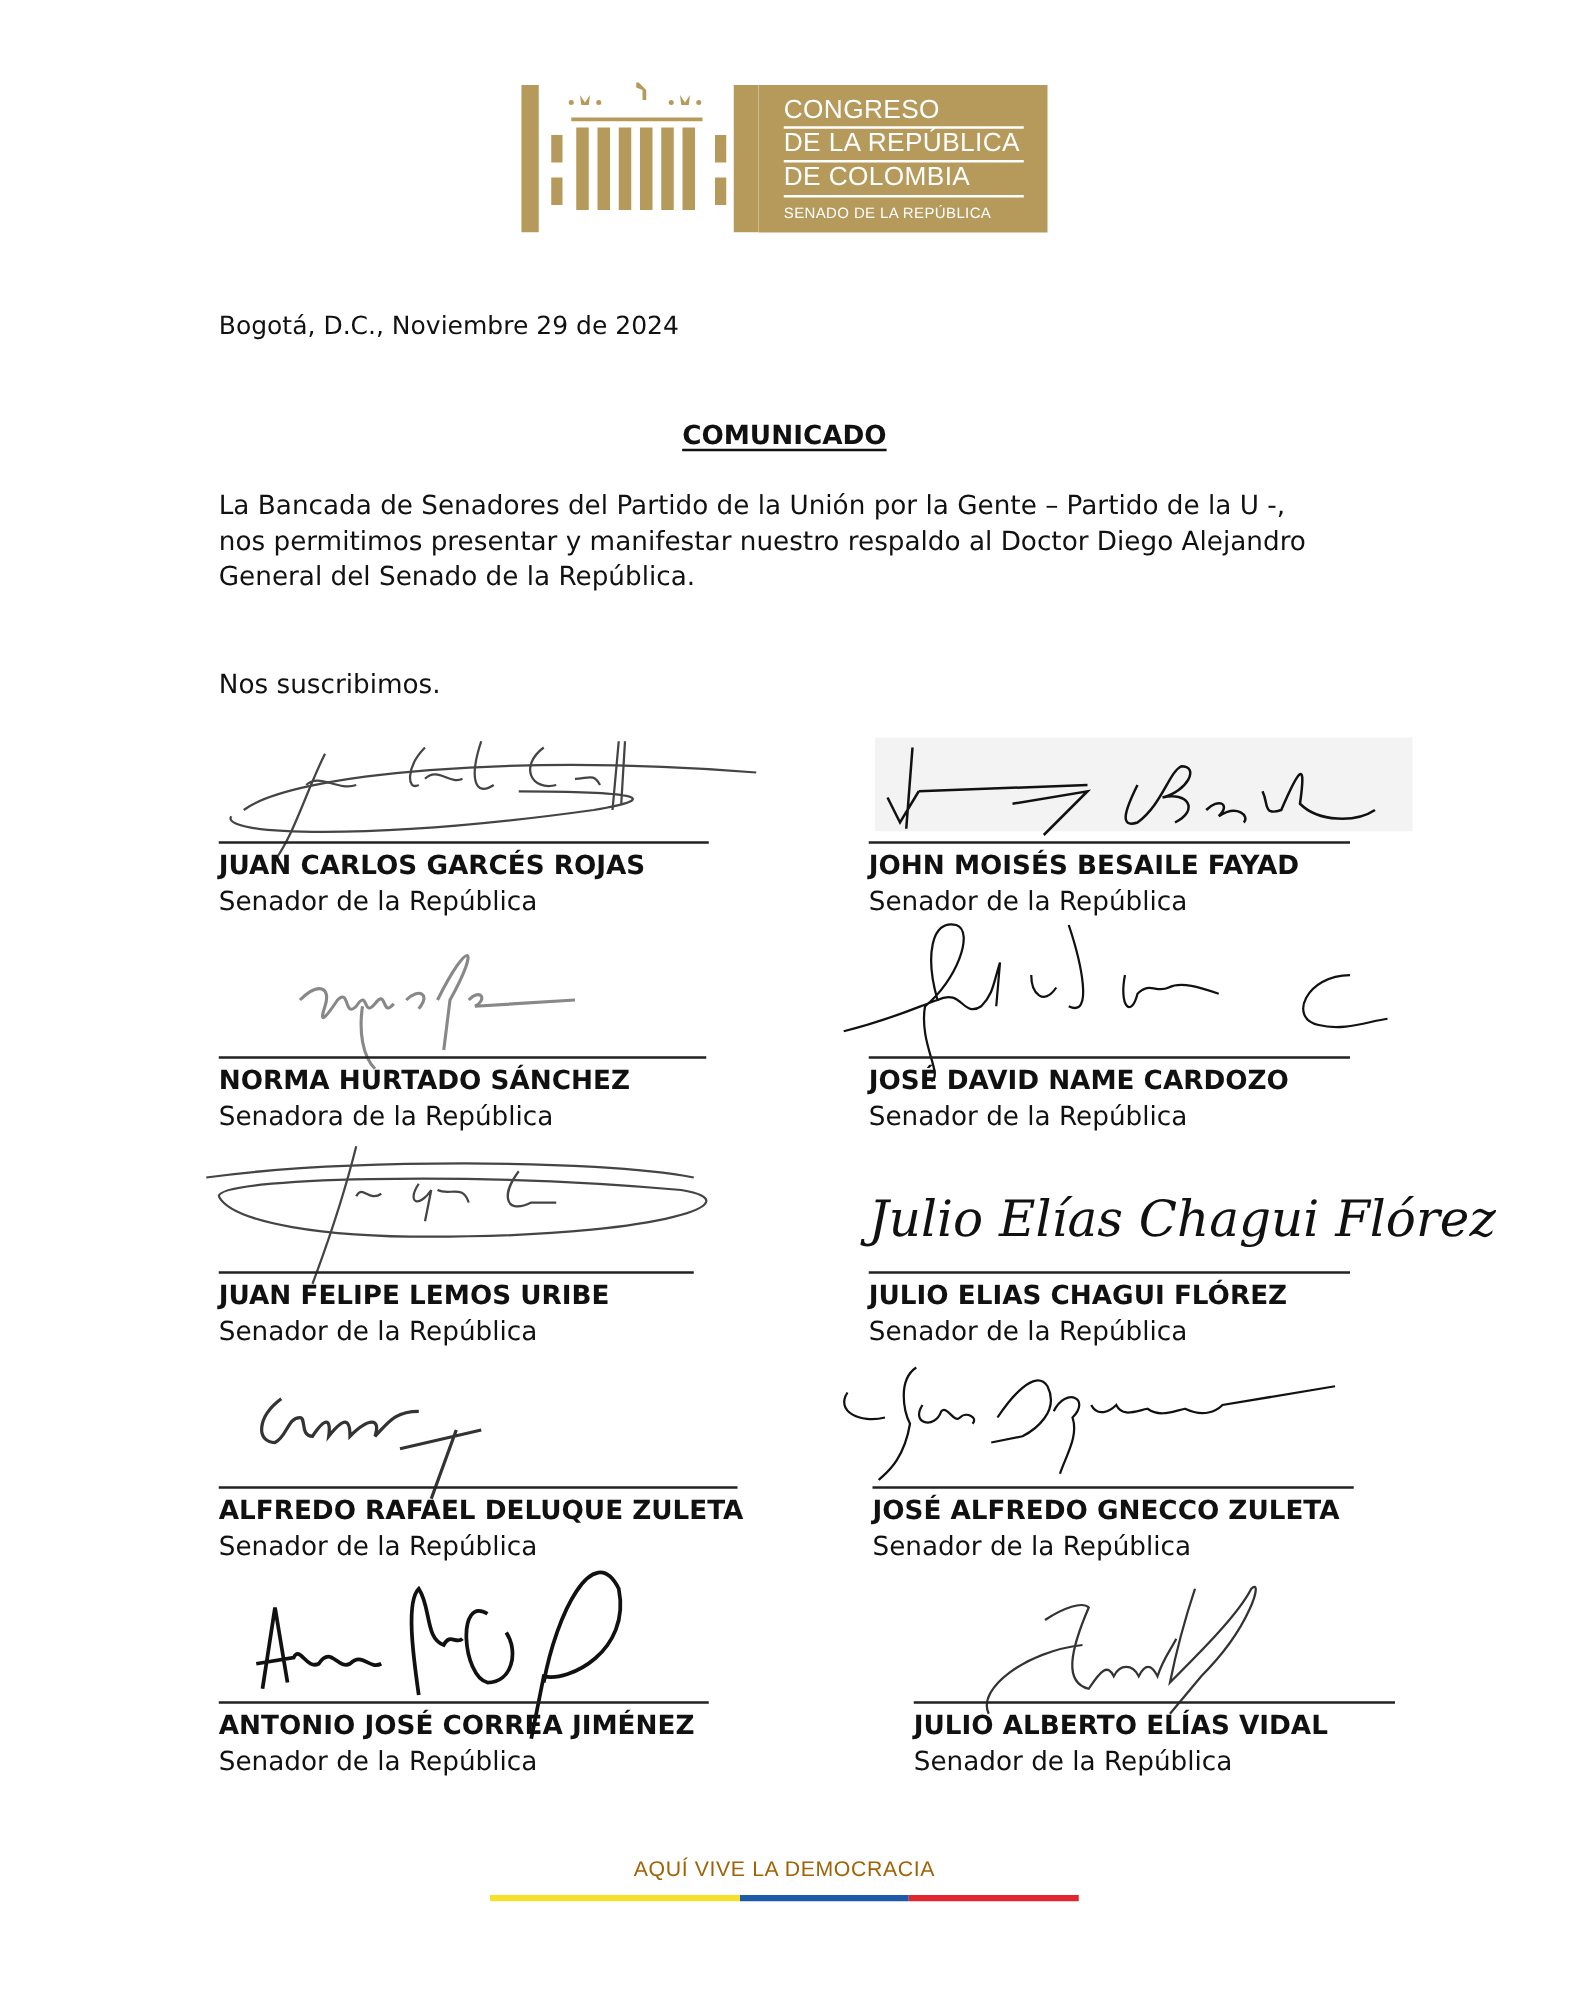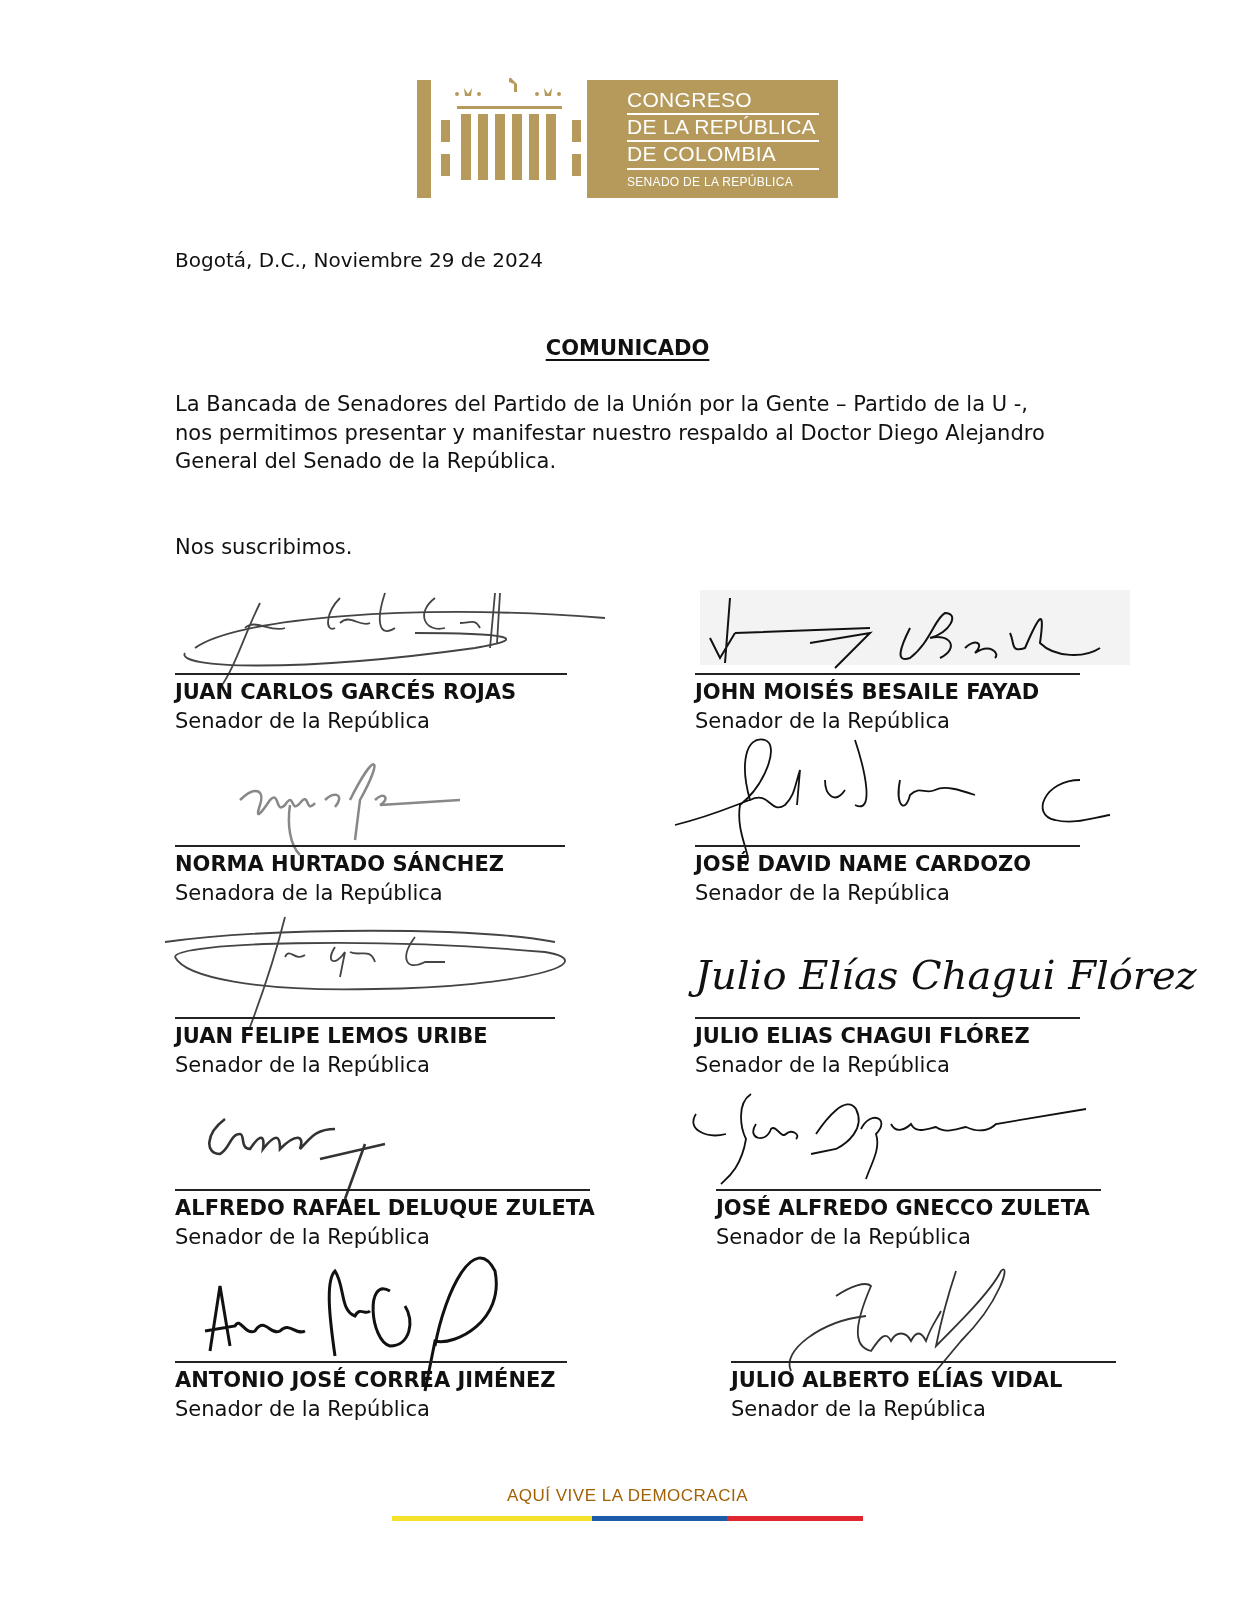--- a/index.html
+++ b/index.html
@@ -1,20 +1,20 @@
 <!DOCTYPE html>
 <html><head>
   <meta charset="utf-8">
   <style>
     html, body { margin: 0; padding: 0; background: #ffffff; }
     body {
       width: 1255px; height: 1600px; position: relative; overflow: hidden;
       font-family: "DejaVu Sans", sans-serif; color: #111111;
     }
-    .logo { position: absolute; left: 417px; top: 78px; width: 367px; height: 120px; }
+    .logo { position: absolute; left: 417px; top: 66px; width: 367px; height: 120px; }
     .logo-emblem { position: absolute; left: 0; top: 0; width: 190px; height: 120px; }
     .logo-box {
       position: absolute; left: 190px; top: 2px; width: 231px; height: 118px;
       background: #b59a5b; color: #ffffff;
     }
     .logo-line { position: absolute; left: 20px; font-family: "Liberation Sans", sans-serif; letter-spacing: 0.3px; }
     .logo-l1 { top: 8px; font-size: 21px; }
     .logo-l2 { top: 35px; font-size: 21px; }
     .logo-l3 { top: 62px; font-size: 21px; font-weight: normal; }
     .logo-l4 { top: 95px; font-size: 12px; }
@@ -183,21 +183,21 @@
   <svg class="sig-img" viewBox="0 0 440 100">
     <g fill="none" stroke="#333" stroke-width="2.6">
       <path d="M50 30 C30 45 30 65 45 65 C55 60 55 45 65 45 C70 45 65 60 75 60 C85 45 90 45 88 60 C100 45 105 45 105 60 C120 45 130 45 125 60 C135 50 140 40 160 40"></path>
       <path d="M145 70 L210 55 M190 55 L170 110"></path>
     </g>
   </svg>
   <div class="sig-line" style="width:415px"></div>
   <div class="sig-name">ALFREDO RAFAEL DELUQUE ZULETA</div>
   <div class="sig-role">Senador de la República</div>
 </div>
-<div class="sig-block" style="left:716px; top:1089px;">
+<div class="sig-block" style="left:698px; top:1089px;">
   <svg class="sig-img" viewBox="0 0 440 100">
     <g fill="none" stroke="#111" stroke-width="1.8">
       <path d="M-20 25 C-30 40 -10 50 10 45 M35 5 C20 15 25 40 30 50 C25 80 10 90 5 95"></path>
       <path d="M40 35 C30 50 50 55 55 40 C60 35 65 50 70 45 C75 40 85 45 80 50"></path>
       <path d="M100 45 C110 30 130 5 140 20 C150 40 130 55 120 60 L95 65"></path>
       <path d="M145 40 C155 20 175 30 160 45 C165 60 155 75 150 90 M175 35 C180 45 190 40 195 35 C200 45 210 40 220 38 C230 45 240 40 250 38 C265 45 275 40 280 35 L370 20"></path>
     </g>
   </svg>
   <div class="sig-line" style="width:385px"></div>
   <div class="sig-name">JOSÉ ALFREDO GNECCO ZULETA</div>

